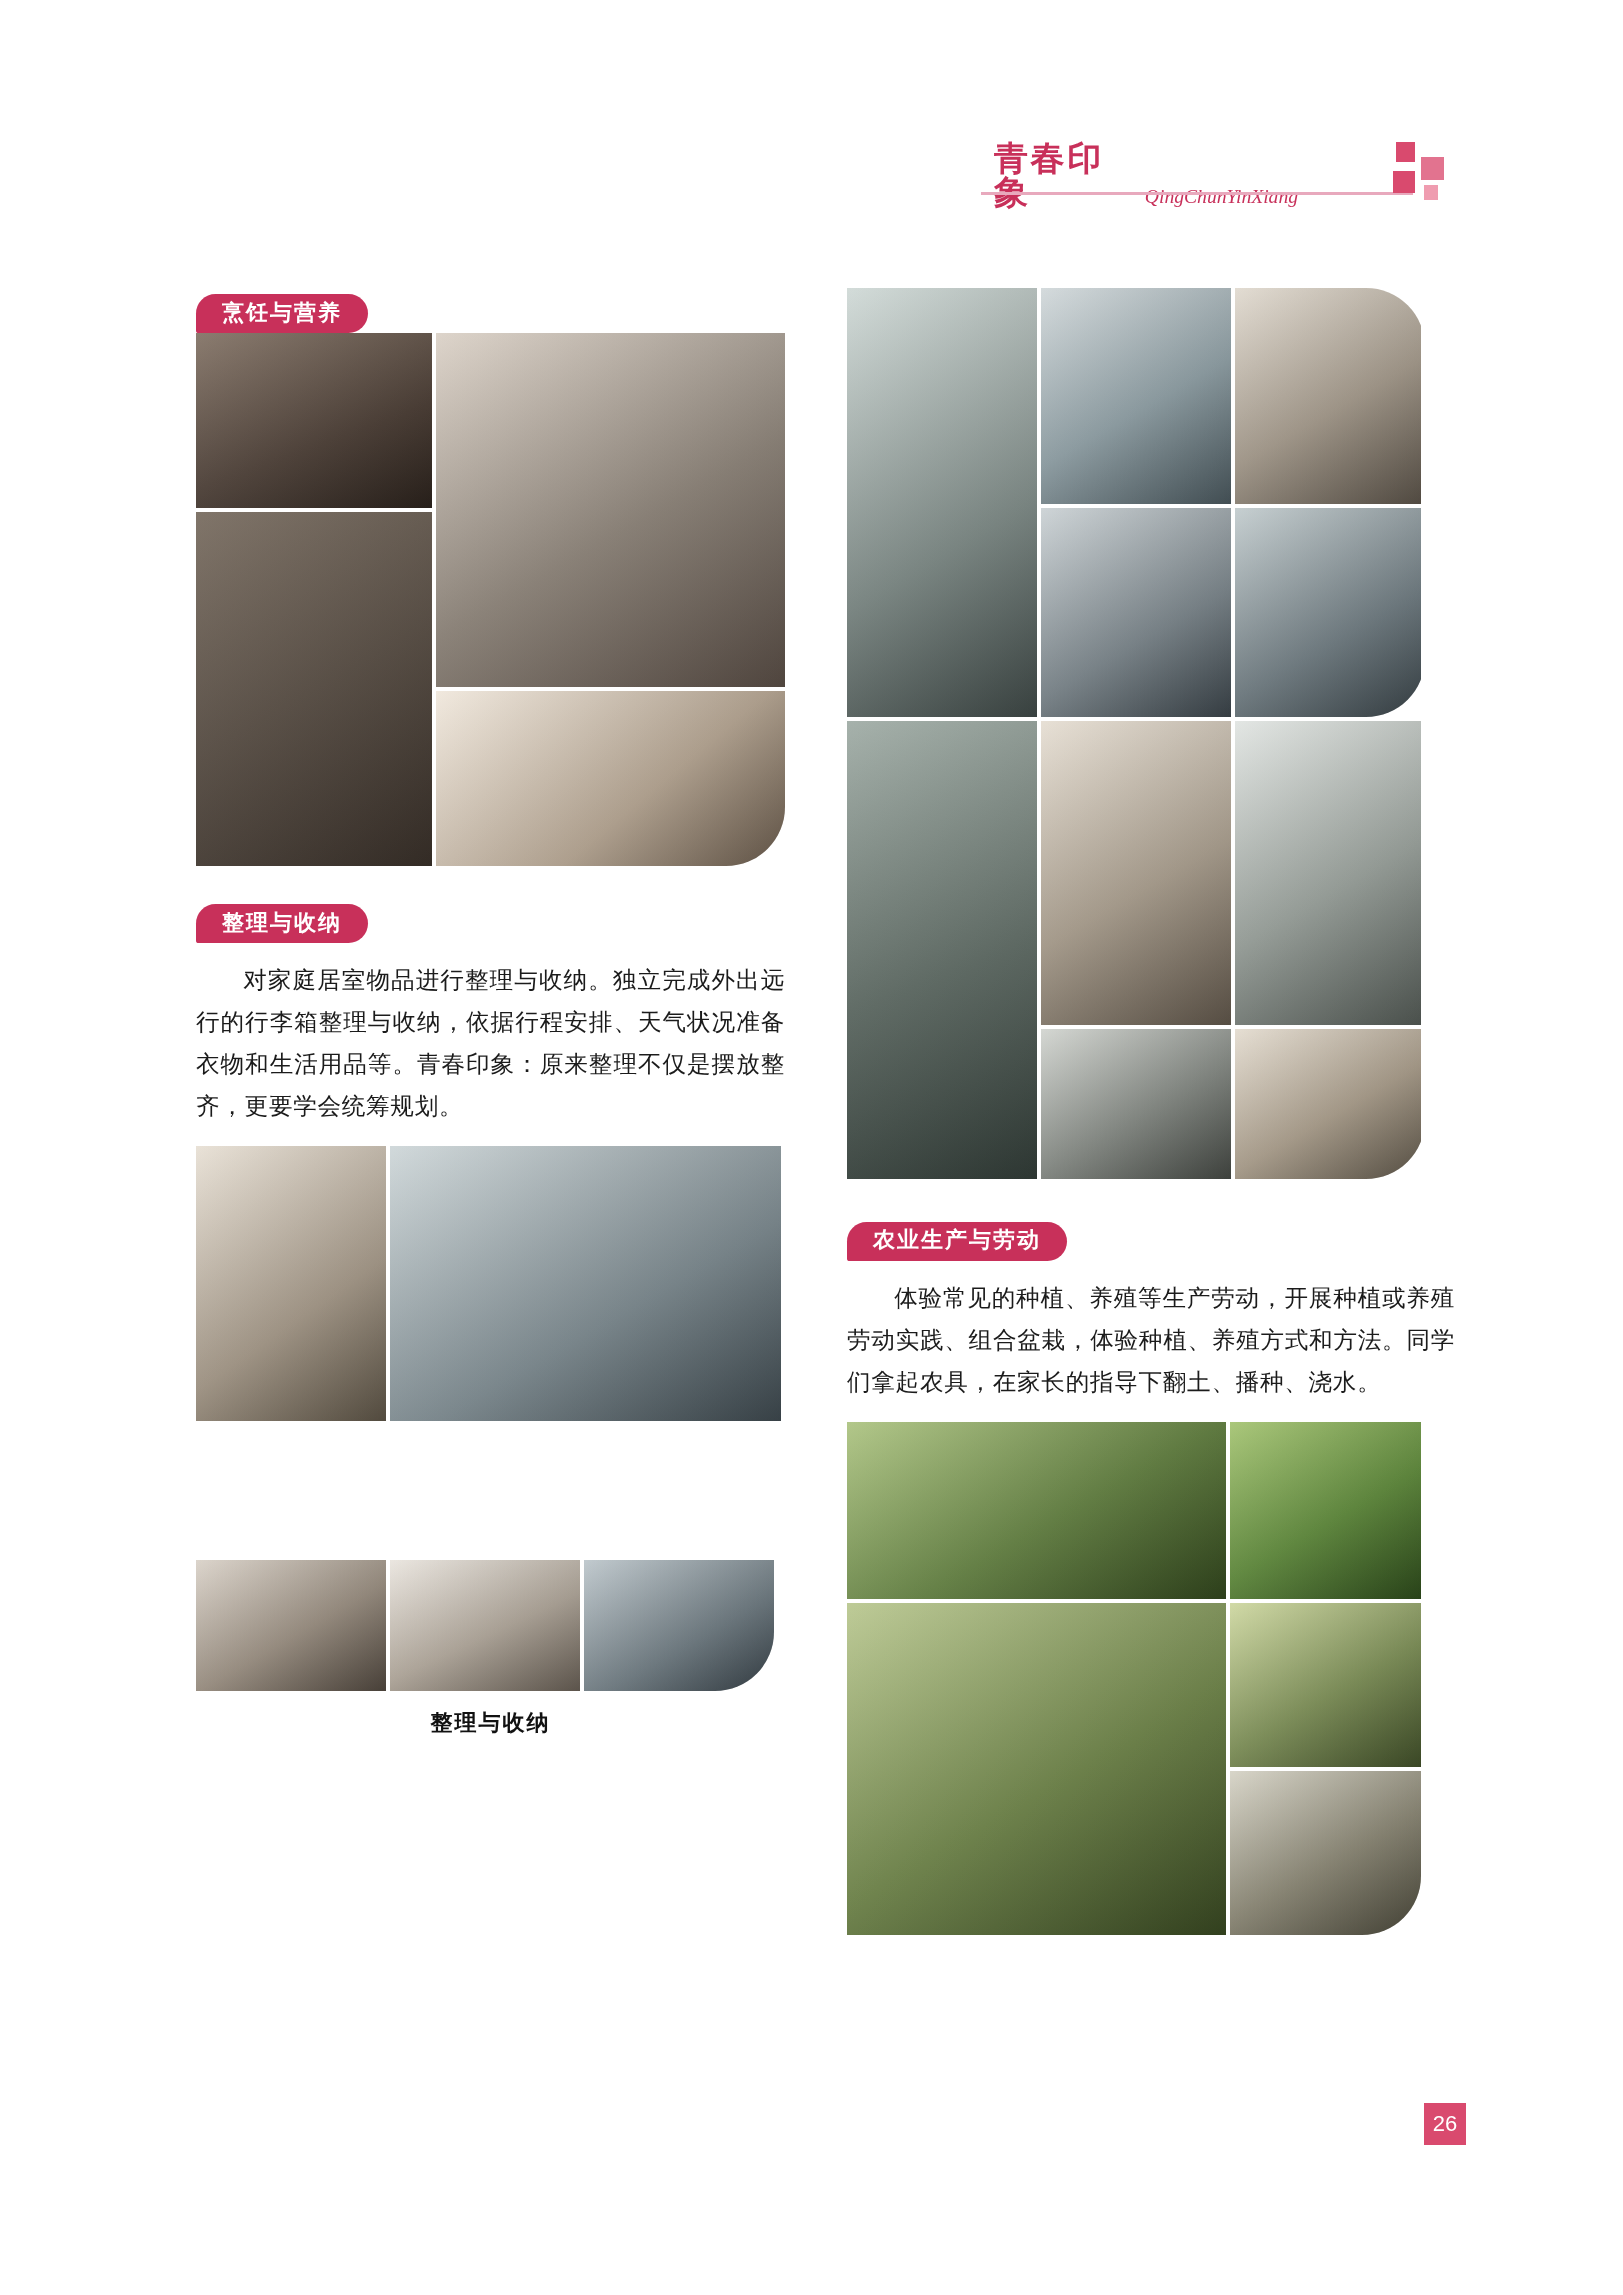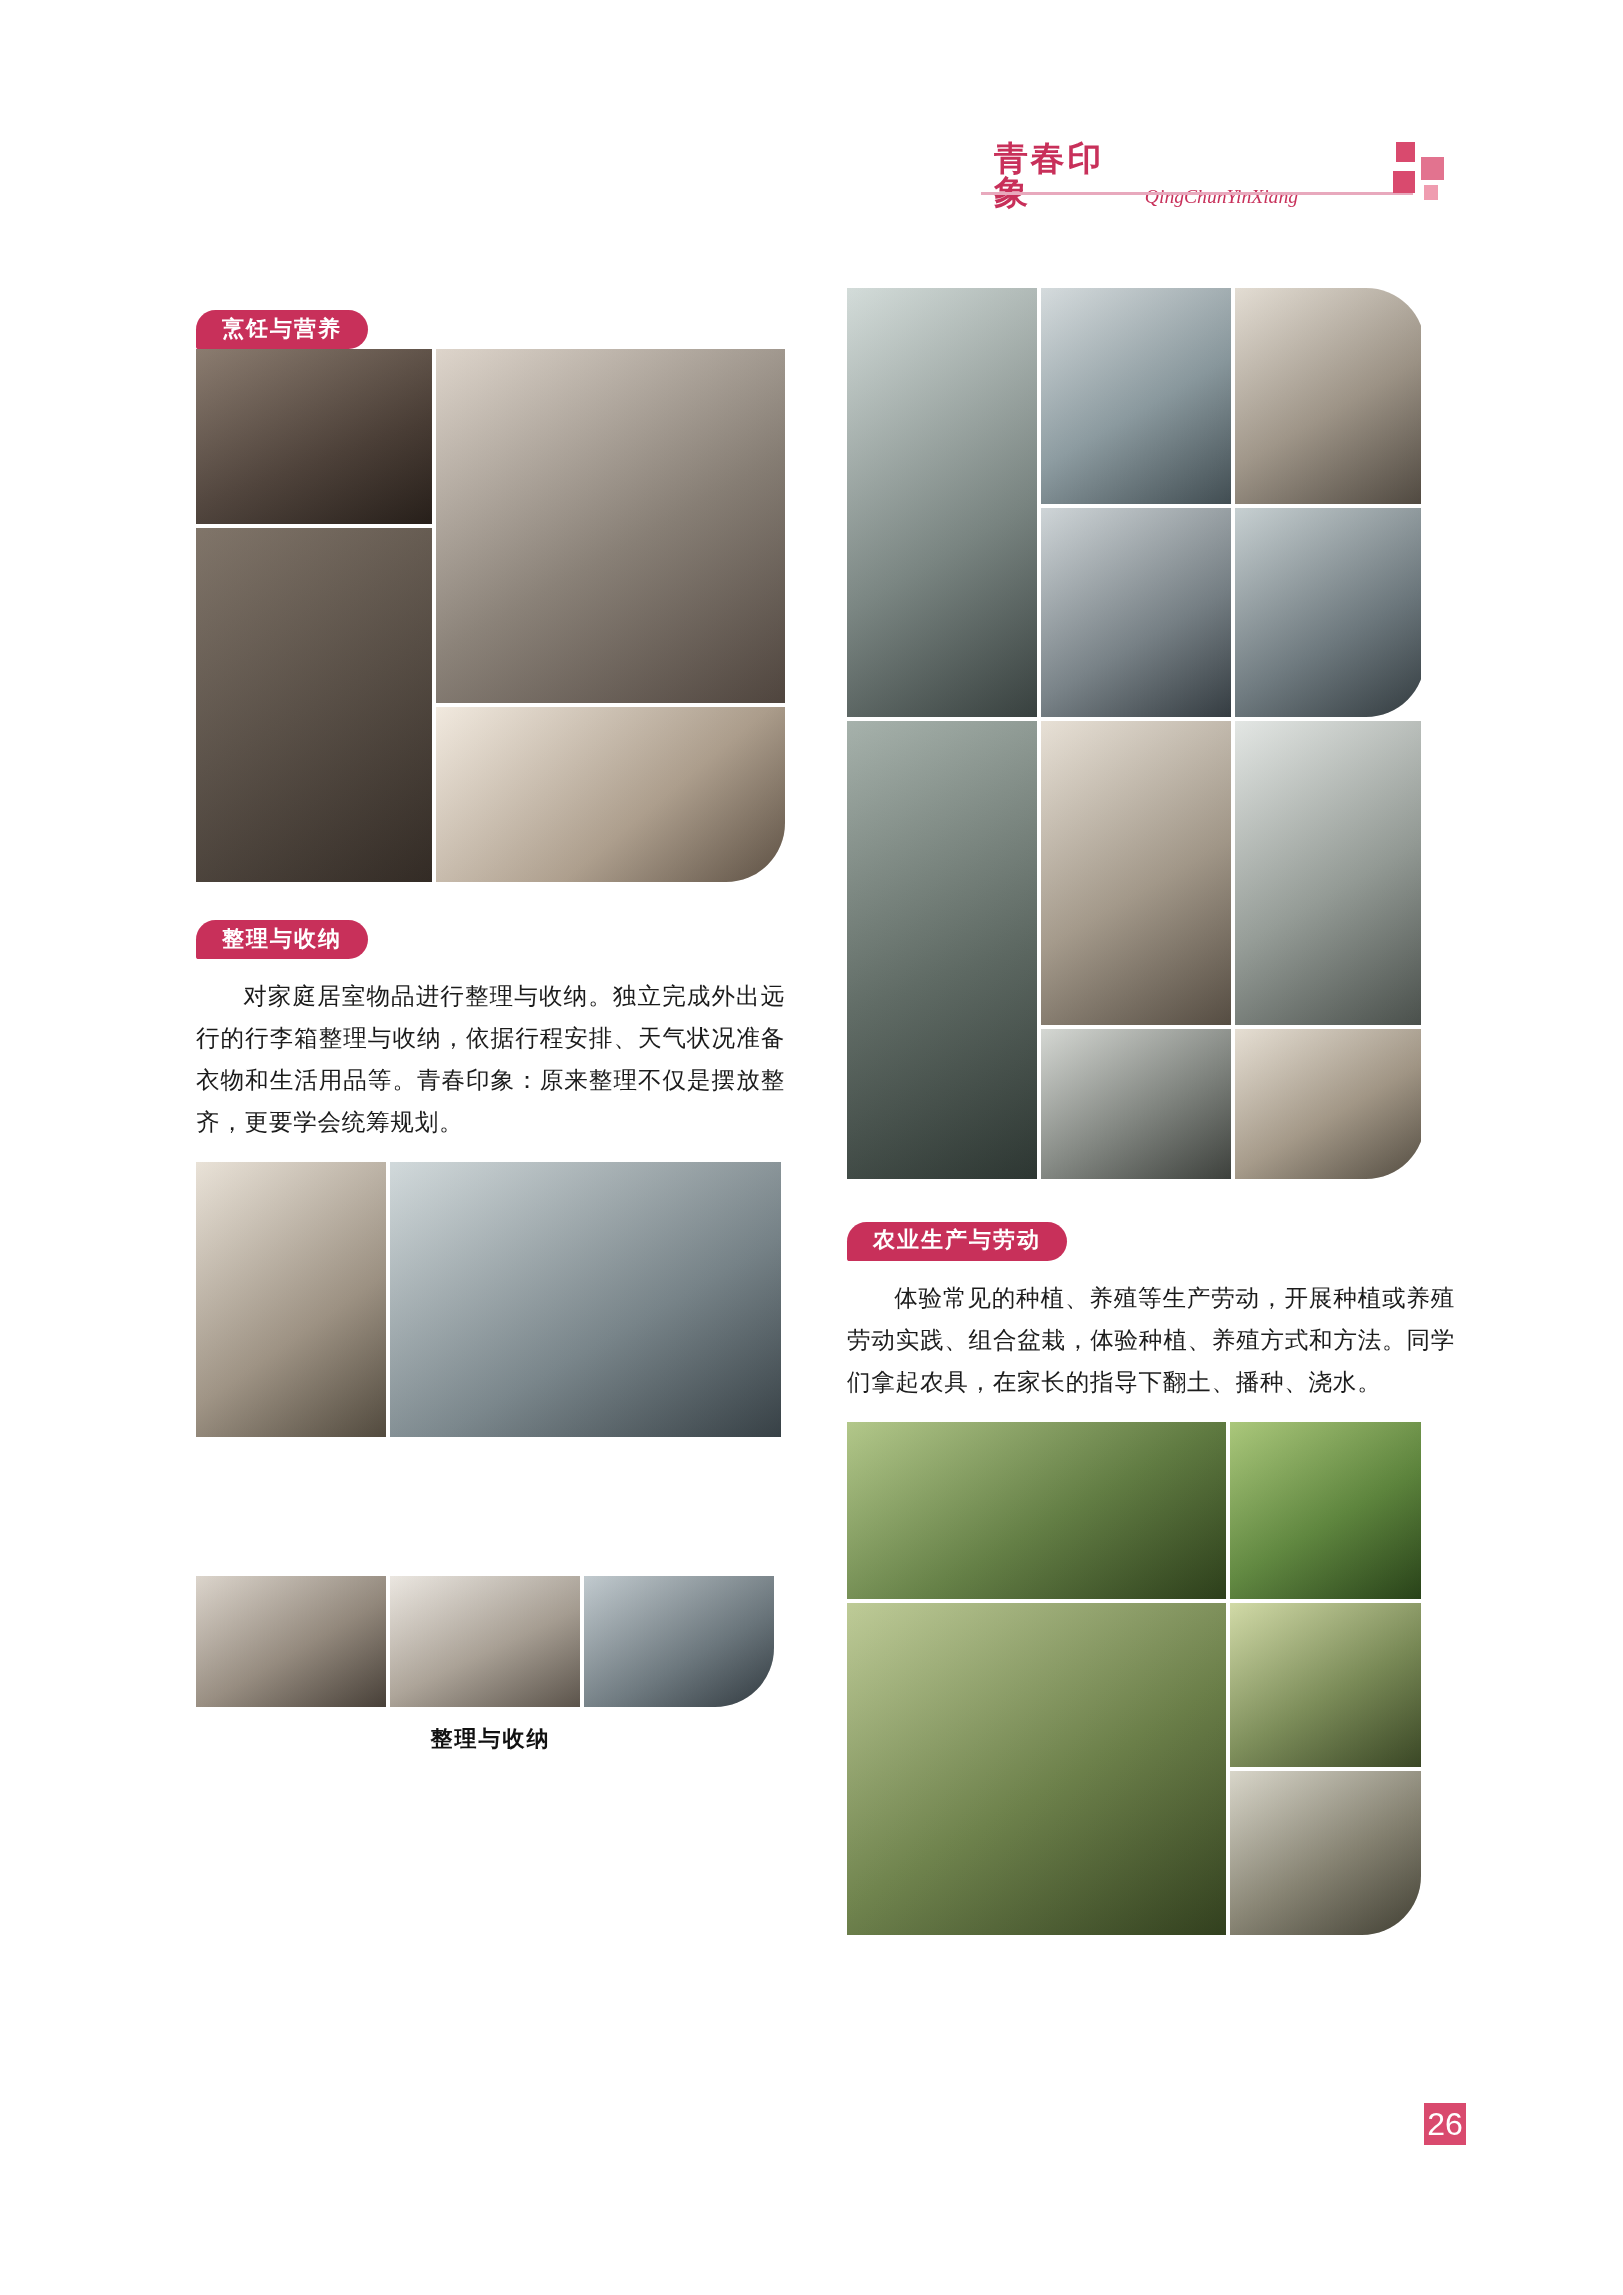--- a/index.html
+++ b/index.html
@@ -73,21 +73,20 @@
   .sq.b { left: 47px; top: 14.4px; width: 23.6px; height: 23.6px; background:#e2738f; }
   .sq.c { left: 19.6px; top: 29px; width: 22px; height: 22px; }
   .sq.d { left: 50px; top: 43px; width: 14.4px; height: 14.4px; background:#ef9cb0; }
 
   
   .col-left {
     position: absolute;
     left: 196px;
     top: 294px;
     width: 589px;
-    margin-top: 16px;
   }
   .col-right {
     position: absolute;
     left: 847px;
     top: 288px;
     width: 608px;
   }
 
   
   .pill {
@@ -239,21 +238,21 @@
   
   .page-num {
     position: absolute;
     right: 157px;
     bottom: 150px;
     width: 42px;
     height: 42px;
     background: #d94a6e;
     color: #fff;
     font-family: "Liberation Sans", sans-serif;
-    font-size: 32px;
+    font-size: 22px;
     display: flex;
     align-items: center;
     justify-content: center;
   }
 </style>
 </head>
 <body>
 
 <div class="page">
 

